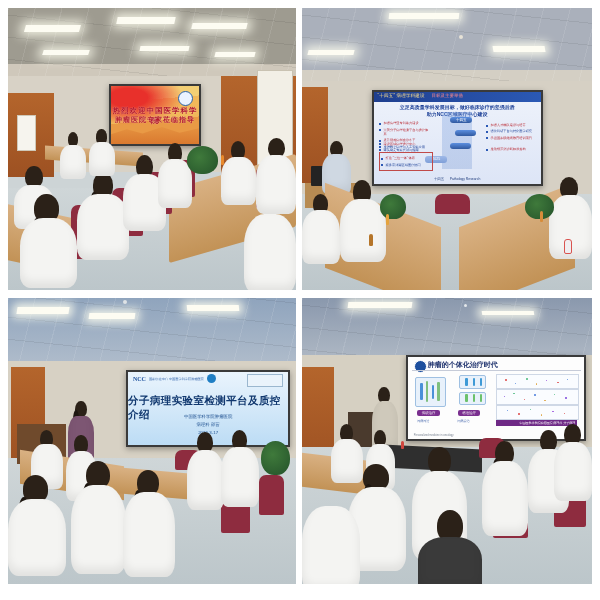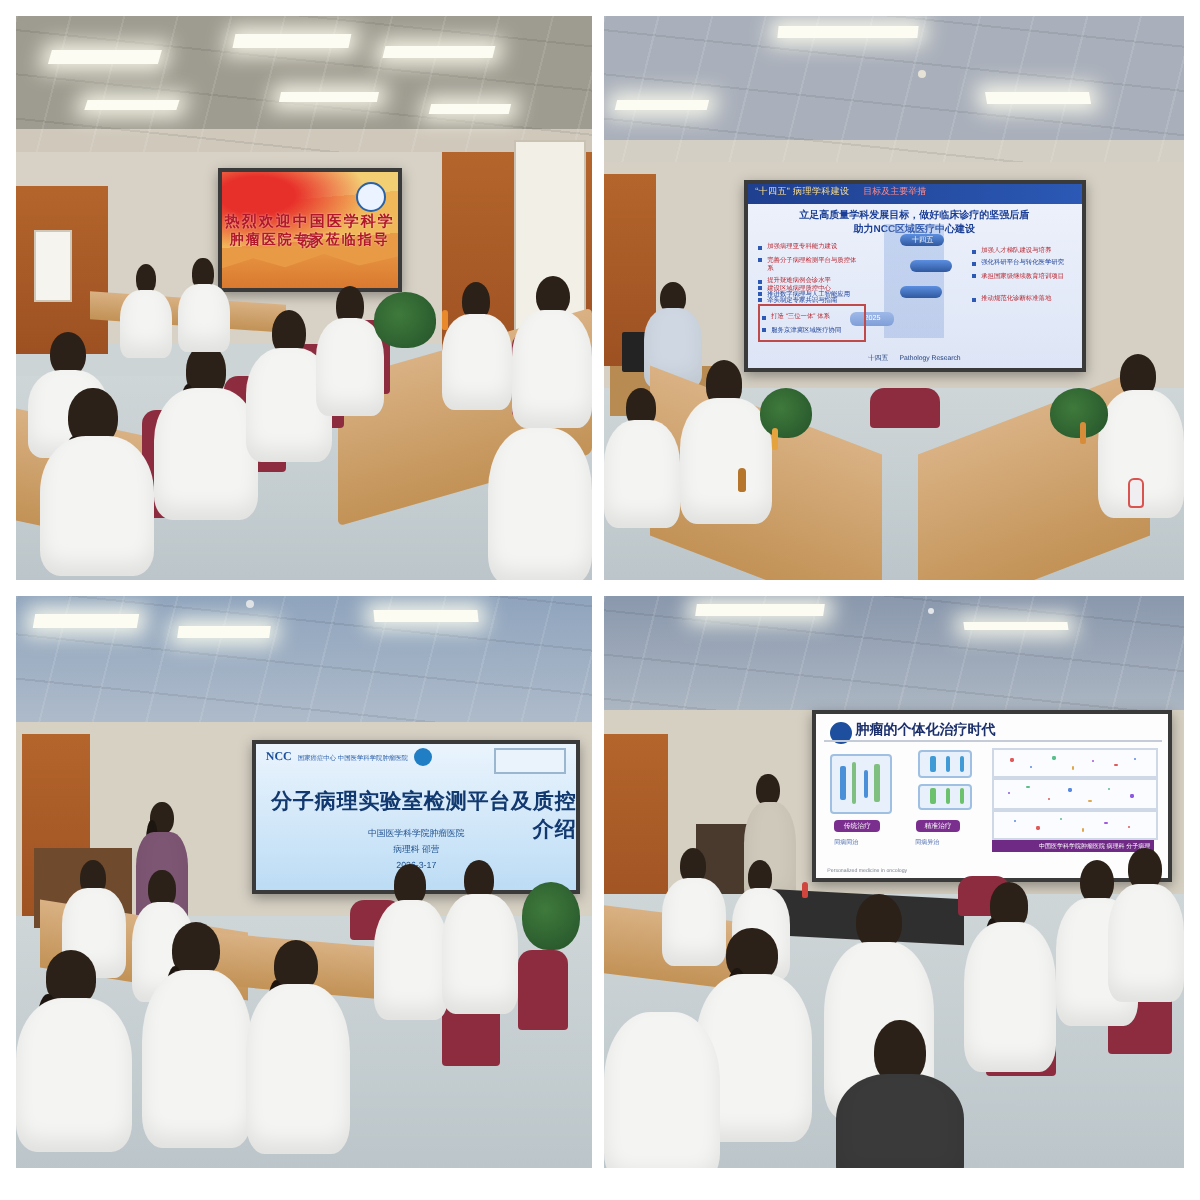--- a/index.html
+++ b/index.html
@@ -69,21 +69,21 @@
   #p2 .legend{position:absolute;bottom:3%;left:0;width:100%;text-align:center;font-size:3.4px;color:#24407f;}
 
   
   #p3{background:linear-gradient(180deg,#9fb0c6 0 24%,#d9d3c6 24% 44%,#c9d1d4 44% 100%);}
   #p3 .slide{position:absolute;inset:0;background:linear-gradient(180deg,#eaf4fd 0%,#cfe6f8 60%,#bcdcf5 100%);}
   #p3 .logorow{position:absolute;left:3%;top:4%;width:56%;height:12%;display:flex;align-items:center;gap:3px;}
   #p3 .ncc{font-size:6px;font-weight:bold;color:#1b4f9c;font-family:"Liberation Serif",serif;}
   #p3 .ncc-cn{font-size:3.2px;color:#2a5ea8;}
   #p3 .bluedisc{width:9px;height:9px;border-radius:50%;background:#1f7ec4;}
   #p3 .tinybox{position:absolute;right:3%;top:4%;width:34px;height:11px;border:.6px solid #9bb7cf;background:#eaf3fb;}
-  #p3 .s-title{position:absolute;left:0;top:31%;width:100%;text-align:right;
+  #p3 .s-title{position:absolute;left:0;top:31%;width:100%;text-align:left;
     font-size:10.5px;font-weight:bold;color:#11386f;letter-spacing:.4px;}
   #p3 .s-sub{position:absolute;left:0;width:100%;text-align:center;font-size:4.4px;color:#1d4f8f;}
 
   
   #p4{background:linear-gradient(180deg,#9aa6b8 0 22%,#cfc8ba 22% 44%,#c8d0d3 44% 100%);}
   #p4 .slide{position:absolute;inset:0;background:#fdfdfd;}
   #p4 .s-title{position:absolute;left:11%;top:4%;font-size:7px;font-weight:bold;color:#1b2f6b;}
   #p4 .s-badge{position:absolute;left:3%;top:3.5%;width:11px;height:11px;border-radius:50%;
     background:#1d4f9e;border:1px solid #fff;}
   #p4 .hrule{position:absolute;left:2%;top:16%;width:96%;height:1px;background:#c6cbd8;}

